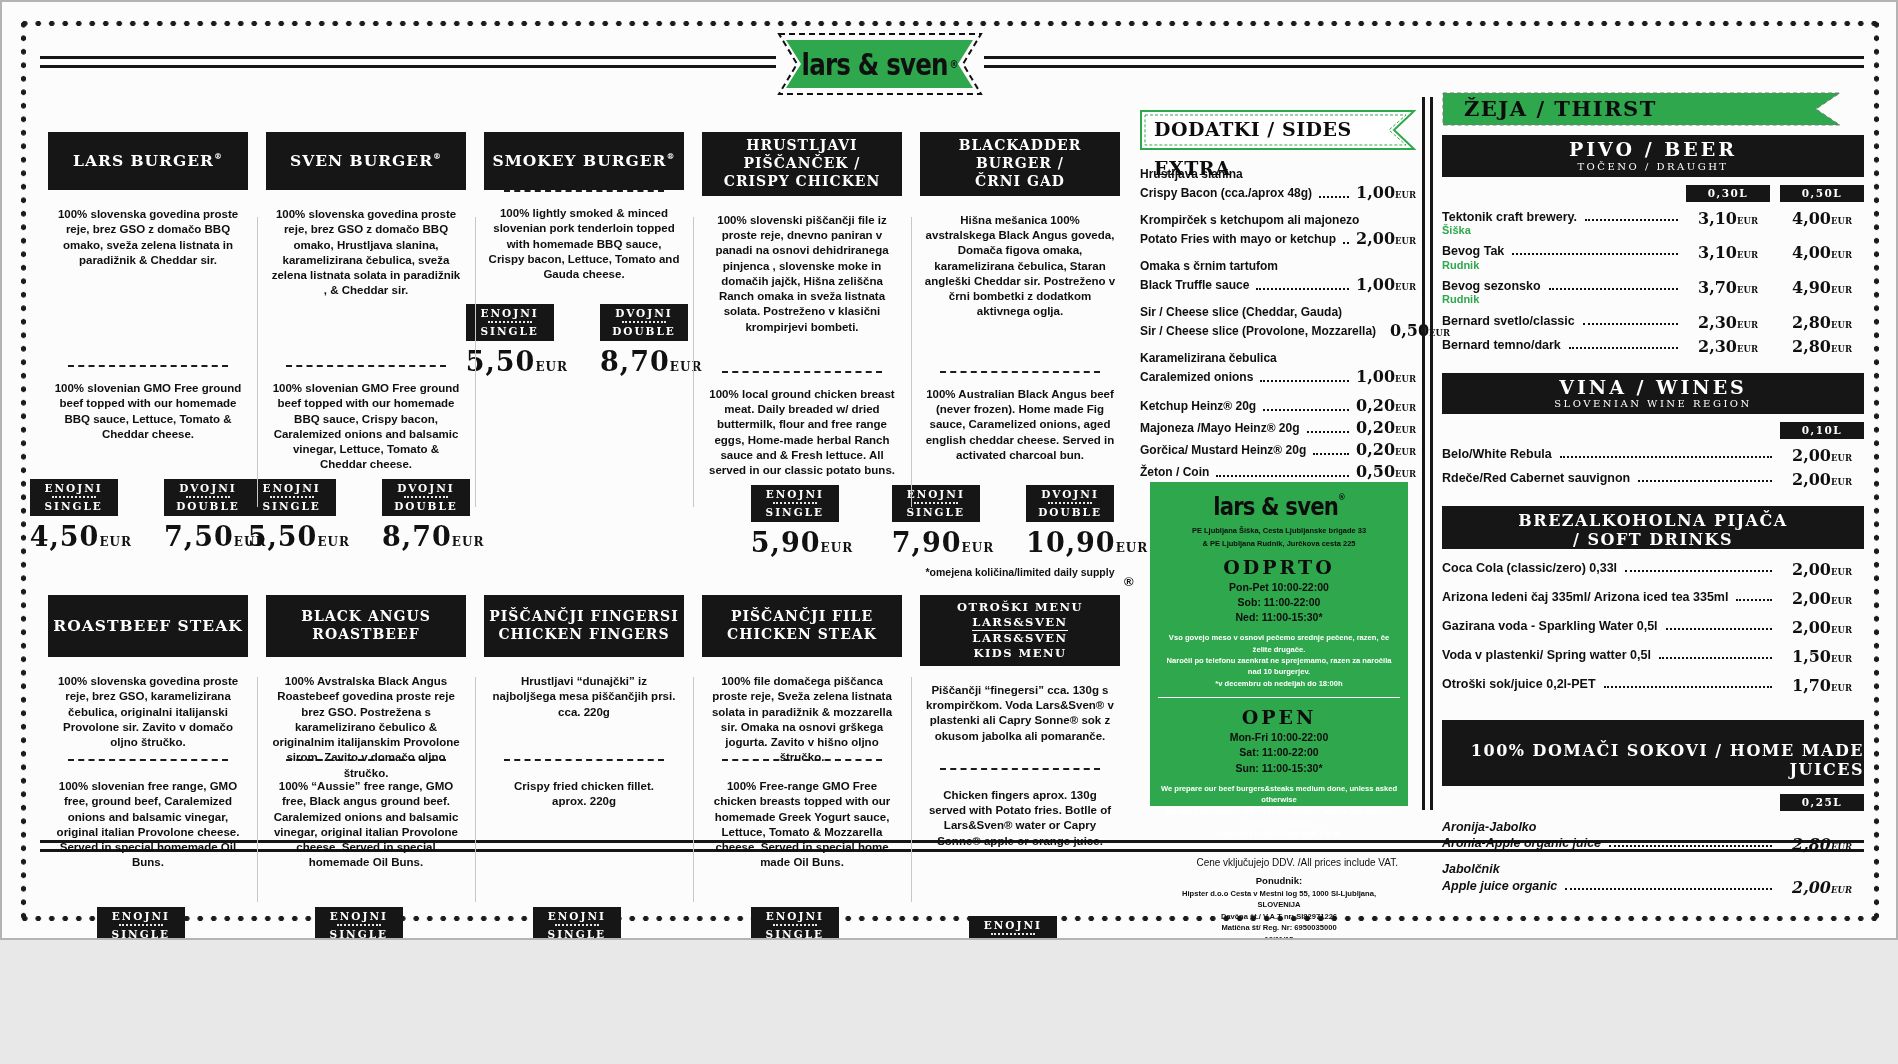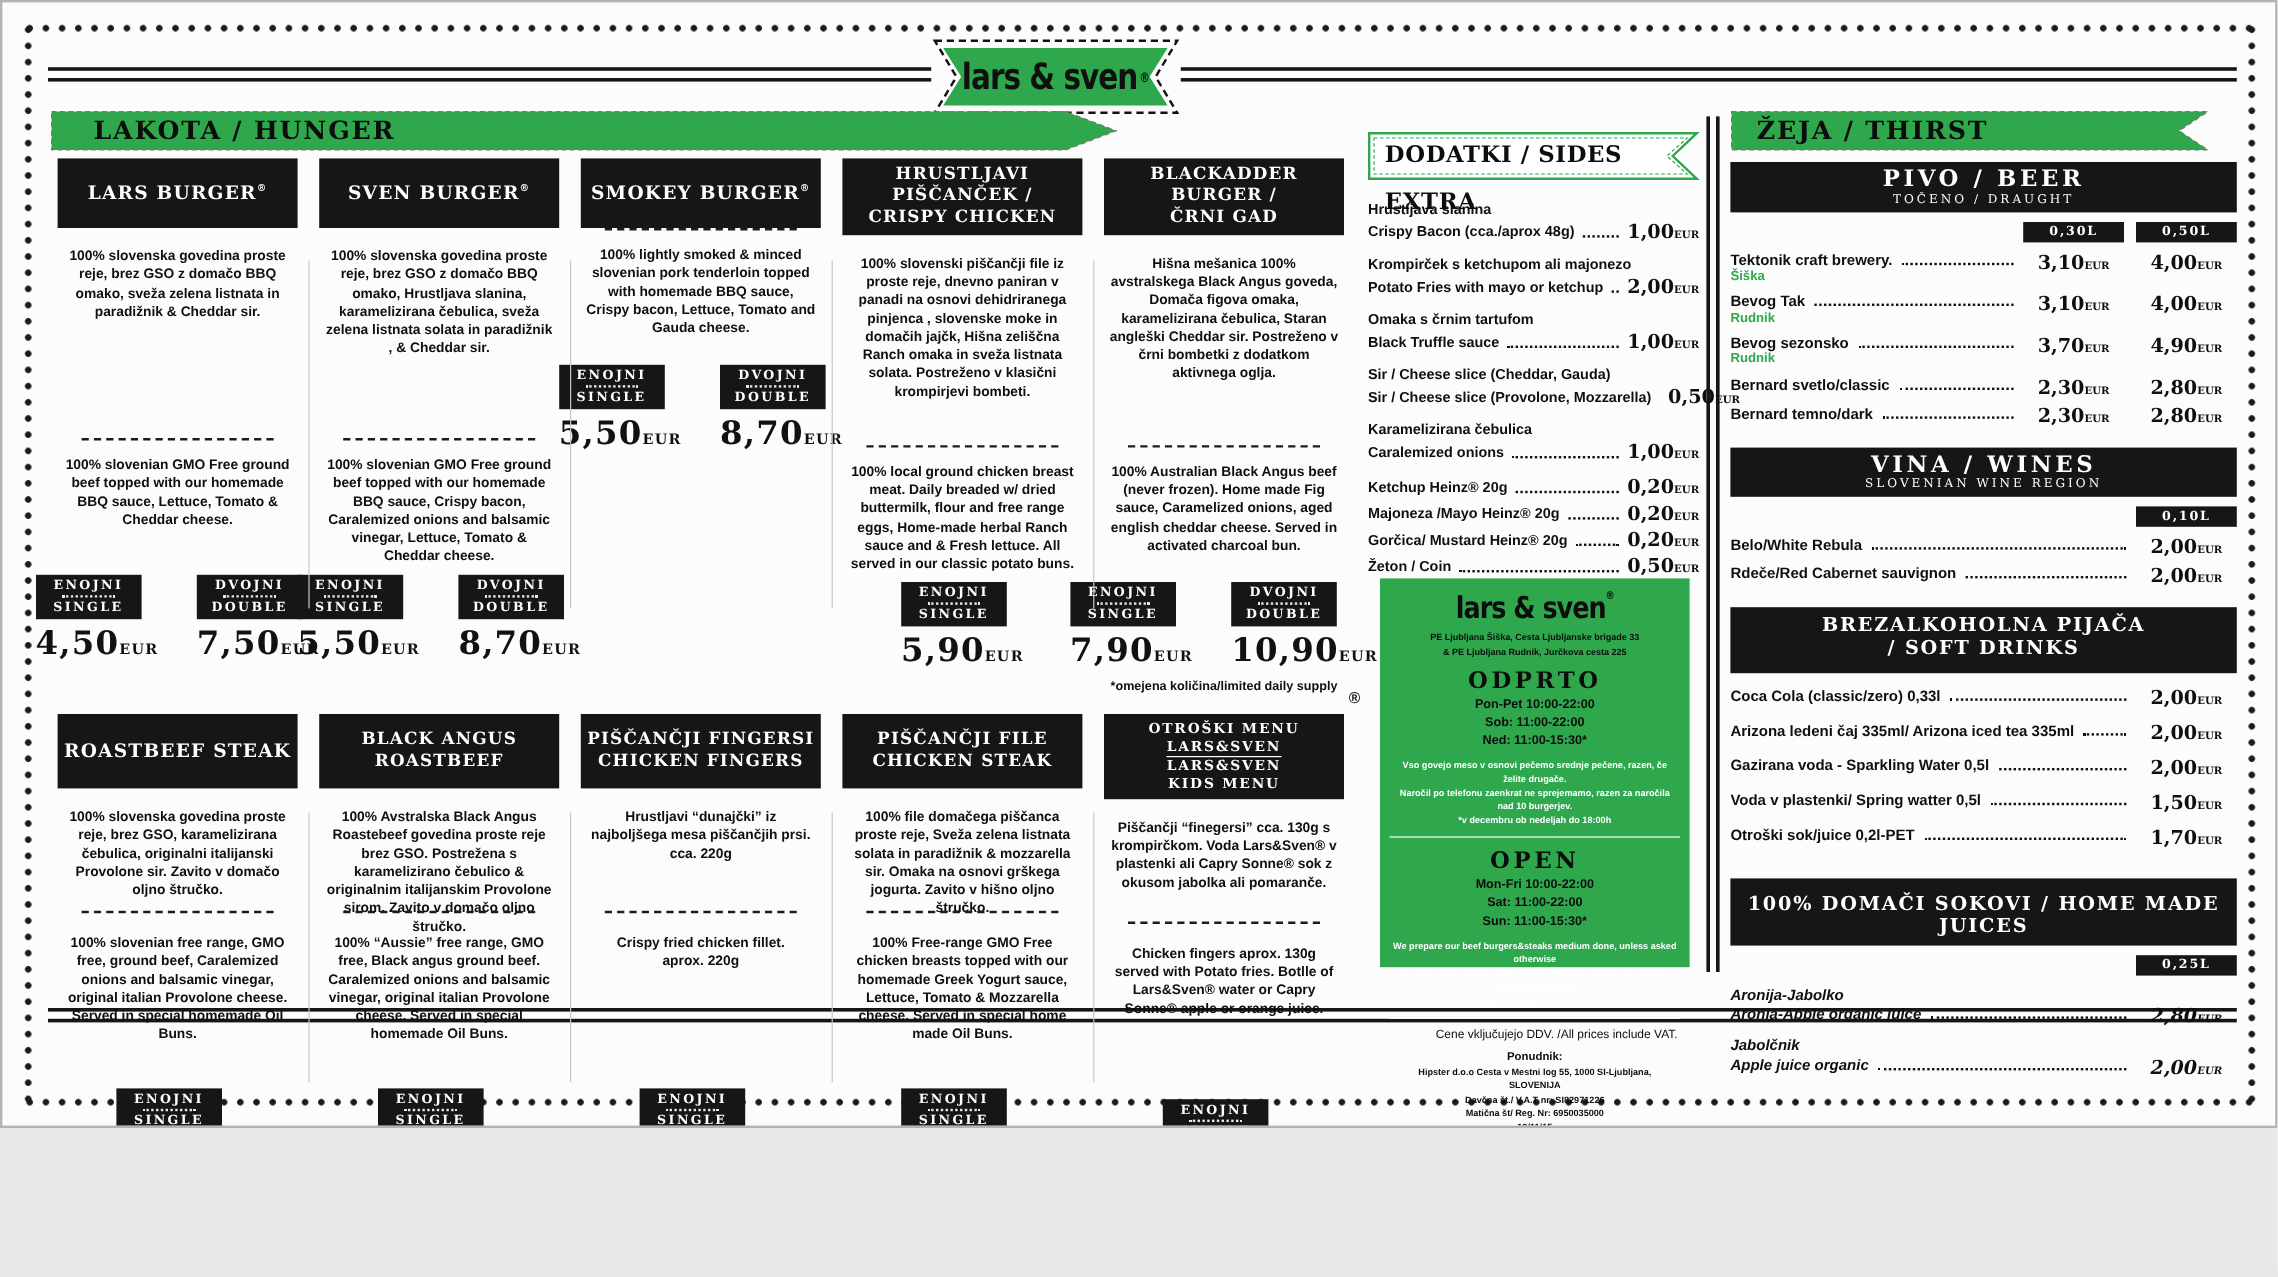--- a/index.html
+++ b/index.html
@@ -131,26 +131,20 @@
     <svg width="206" height="70" viewBox="0 0 206 70">
       <path d="M2,5 H204 L186,35 L204,65 H2 L20,35 Z" fill="none" stroke="#111" stroke-width="2" stroke-dasharray="6 4"></path>
       <path d="M9,11 H196 L181,35 L196,59 H9 L24,35 Z" fill="#2fa84d" stroke="none"></path>
     </svg>
     <div class="logo-text">
         <span>lars &amp; sven</span>
         <span class="reg">®</span>
       </div>
   </div>
 
-  <div class="banner" id="hunger-banner">
-    <svg width="890" height="34" viewBox="0 0 890 34">
-      <path d="M1,1 H846 L888,17 L846,33 H1 Z" fill="#2fa84d" stroke="#777" stroke-width="1" stroke-dasharray="4 3"></path>
-    </svg>
-    <div class="banner-label">LAKOTA / HUNGER</div>
-  </div>
 
   <div class="banner" id="thirst-banner">
     <svg width="400" height="34" viewBox="0 0 400 34">
       <path d="M1,1 H398 L374,17 L398,33 H1 Z" fill="#2fa84d" stroke="#777" stroke-width="1" stroke-dasharray="4 3"></path>
     </svg>
     <div class="banner-label">ŽEJA / THIRST</div>
   </div>
 
   <div class="cards-row" id="row1">
 
@@ -547,21 +541,21 @@
       <span class="dk-p"><span>2,00</span><span class="cur">EUR</span></span>
     </div>
     <div class="dk-row">
       <div class="dk-namewrap">
           <div class="dk-name">Rdeče/Red  Cabernet sauvignon</div>
         </div>
       <span class="dk-lead"></span>
       <span class="dk-p"><span>2,00</span><span class="cur">EUR</span></span>
     </div>
 
-    <div class="dk-head dk-sec" style="padding:6px 0 12px;">
+    <div class="dk-head dk-sec" style="padding:6px 0 0;">
       <div class="dk-title dk-title-sm">BREZALKOHOLNA PIJAČA</div>
       <div class="dk-title dk-title-sm">/ SOFT DRINKS</div>
     </div>
     <div style="height:12px;"></div>
     <div class="dk-row" style="margin-bottom:12px;">
       <div class="dk-namewrap">
           <div class="dk-name">Coca Cola (classic/zero)  0,33l</div>
         </div>
       <span class="dk-lead"></span>
       <span class="dk-p"><span>2,00</span><span class="cur">EUR</span></span>
@@ -588,21 +582,21 @@
       <span class="dk-p"><span>1,50</span><span class="cur">EUR</span></span>
     </div>
     <div class="dk-row" style="margin-bottom:12px;">
       <div class="dk-namewrap">
           <div class="dk-name">Otroški sok/juice 0,2l-PET</div>
         </div>
       <span class="dk-lead"></span>
       <span class="dk-p"><span>1,70</span><span class="cur">EUR</span></span>
     </div>
 
-    <div class="dk-head dk-sec" style="padding:12px 0 7px;margin-top:26px;">
+    <div class="dk-head dk-sec" style="padding:22px 0 7px;margin-top:26px;text-align:right;">
       <div class="dk-title dk-title-sm">100% DOMAČI SOKOVI / HOME MADE JUICES</div>
     </div>
     <div class="chips-row">
       <div class="size-chip">0,25L</div>
     </div>
     <div class="dk-2line">
       <div class="dk-line1">Aronija-Jabolko</div>
       <div class="dk-row" style="margin-bottom:0;">
         <div class="dk-namewrap">
             <div class="dk-name">Aronia-Apple organic juice</div>

